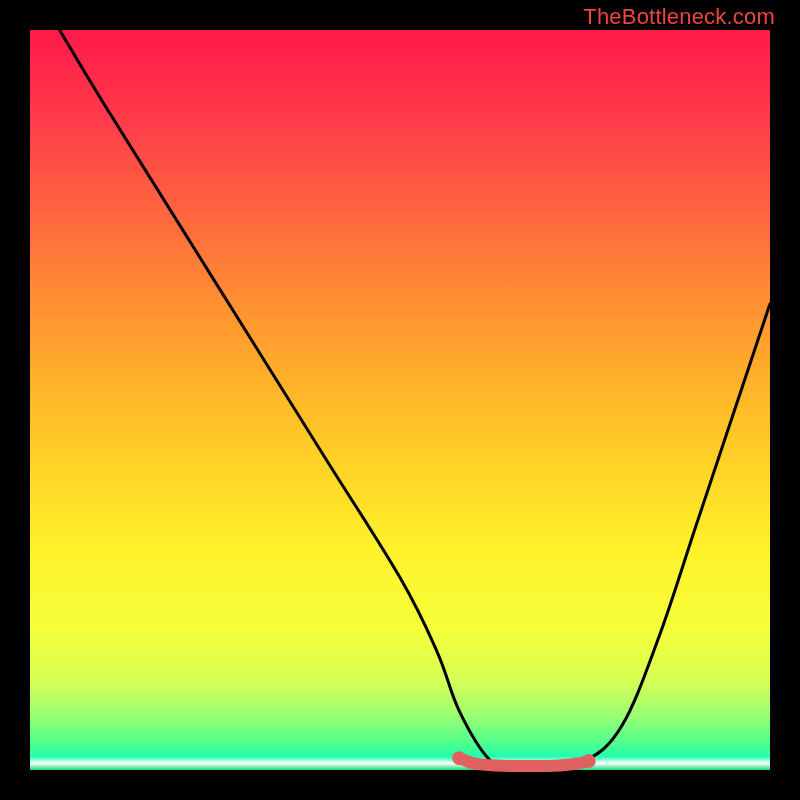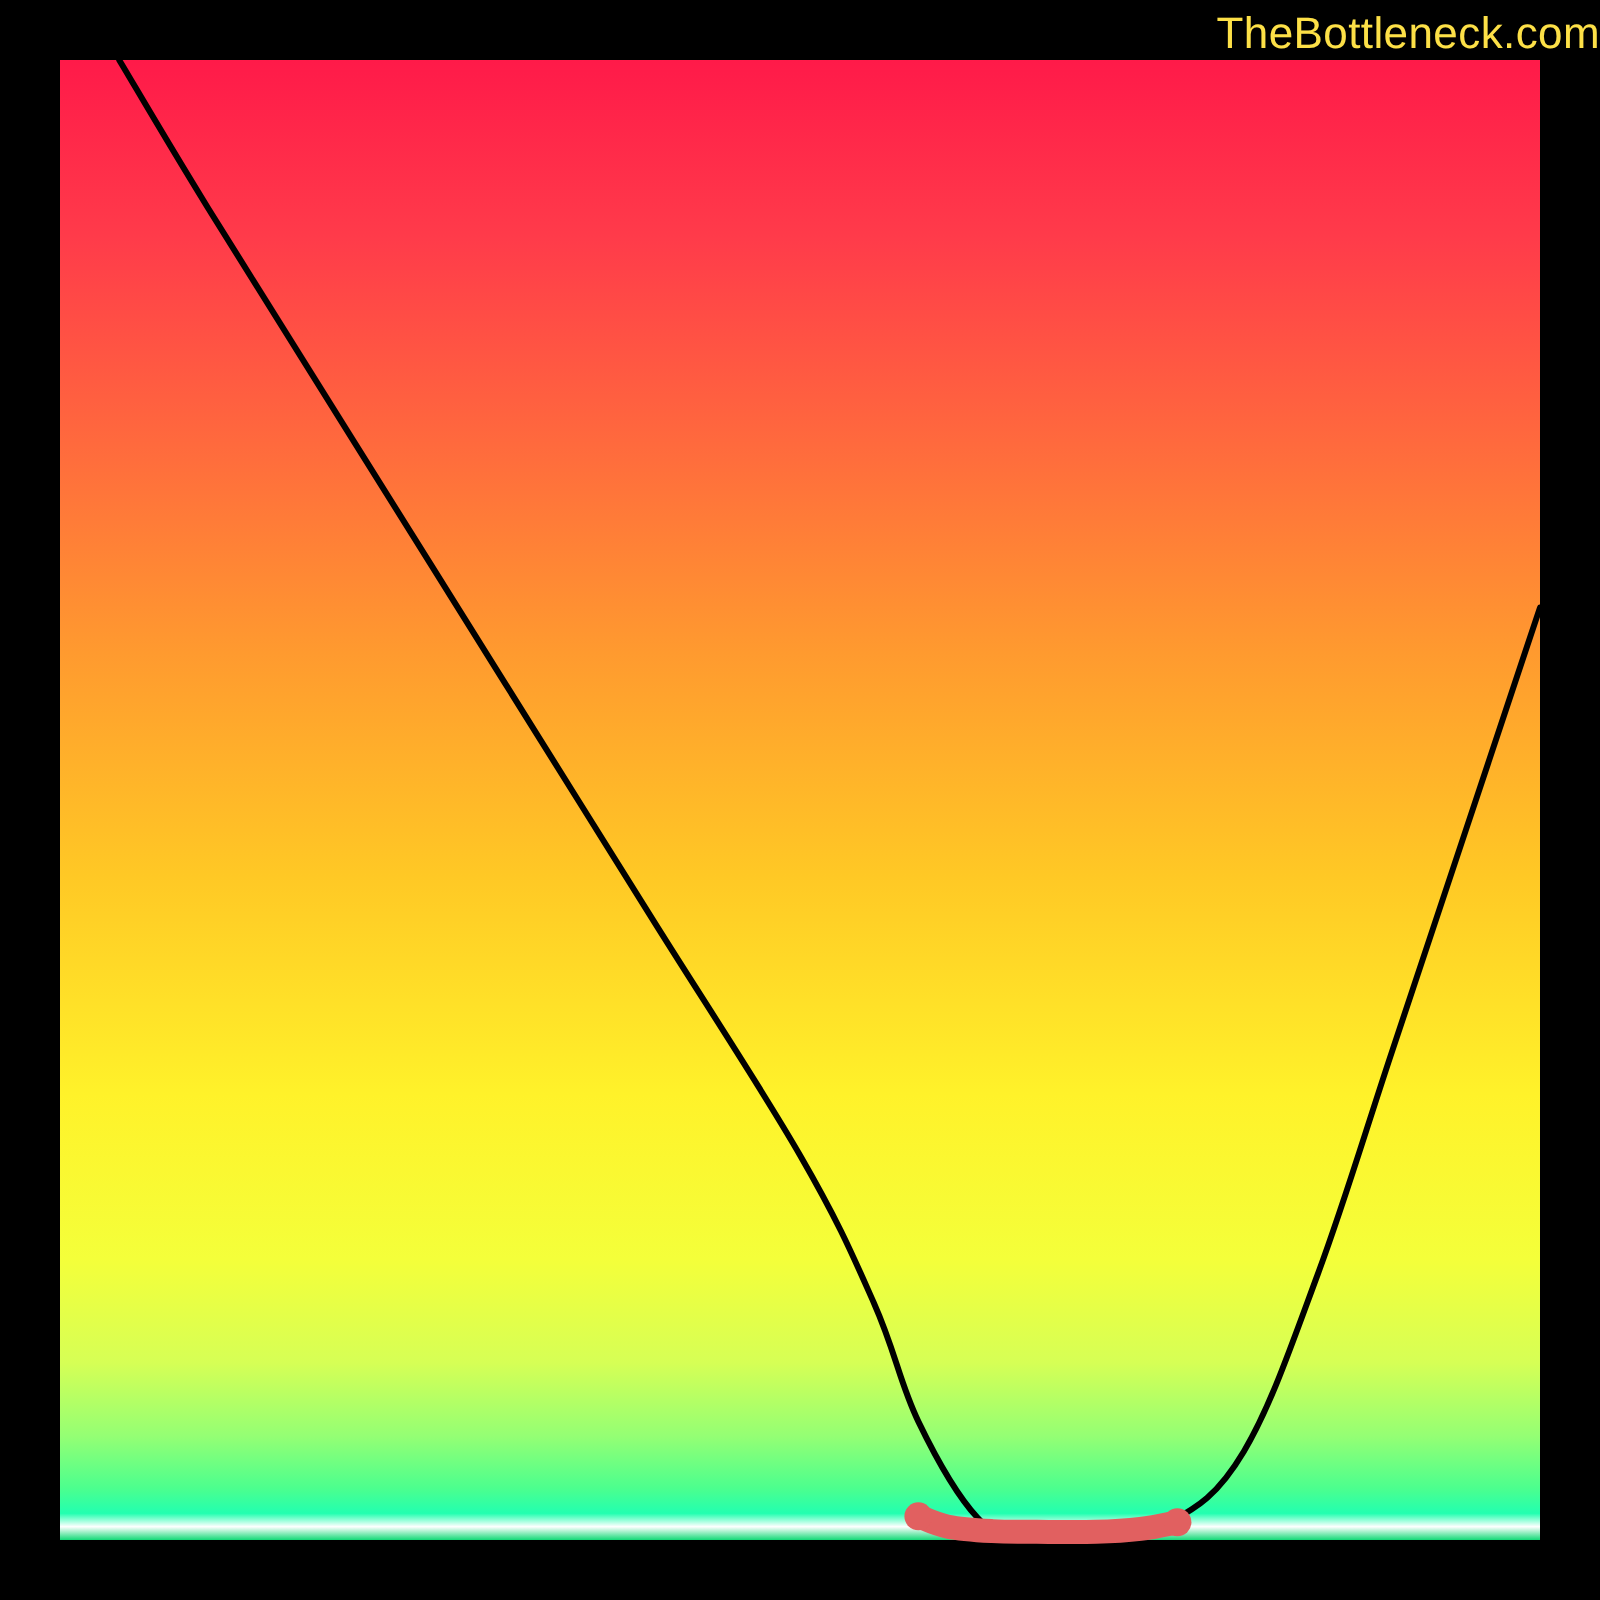--- a/index.html
+++ b/index.html
@@ -37,22 +37,22 @@
       #94ff74 93%,
       #4cff8e 96.5%,
       #22ffb0 98.2%,
       #ffffff 99.1%,
       #14d977 100%
     );
   }
   .watermark {
     position: absolute;
     top: 4px;
-    right: 0;
-    color: #fde047;
+    right: 25px;
+    color: #ef4444;
     font-size: 22px;
     letter-spacing: 0.2px;
     user-select: none;
   }
   svg.curve {
     position: absolute;
     left: 0;
     top: 0;
     width: 740px;
     height: 740px;

